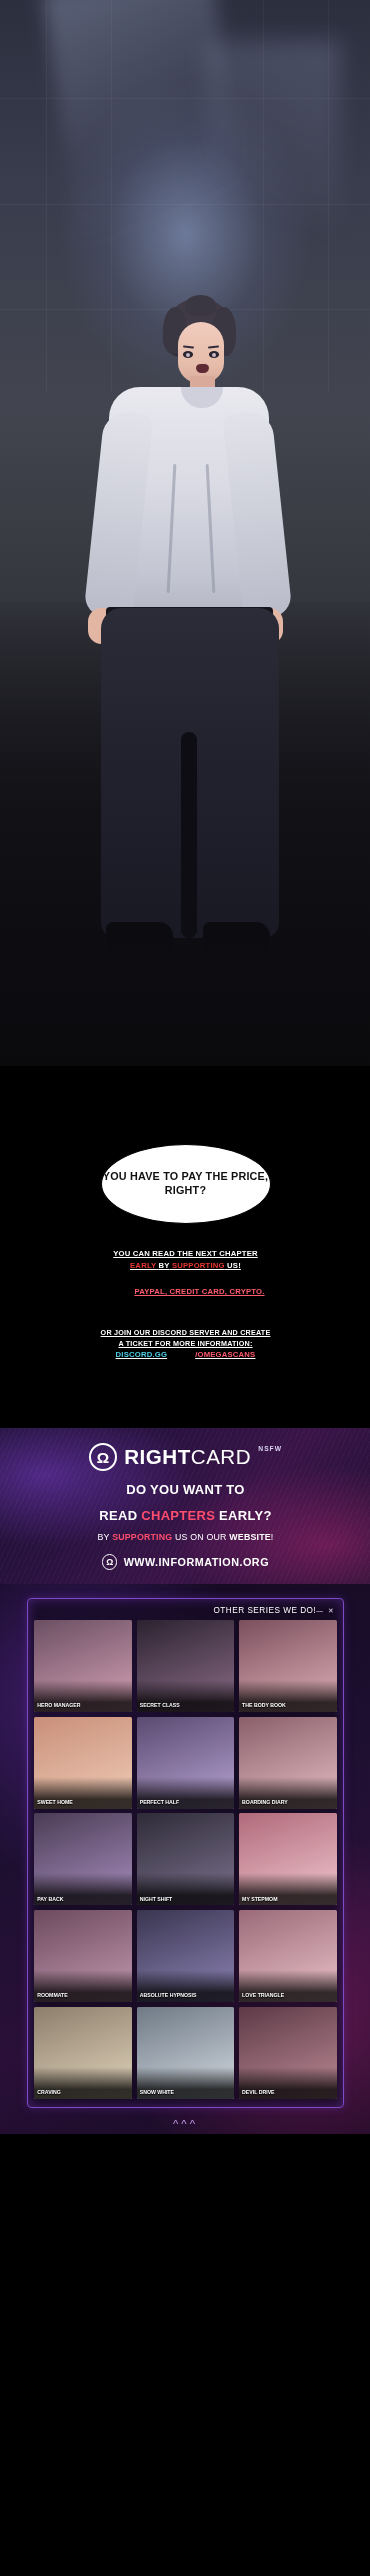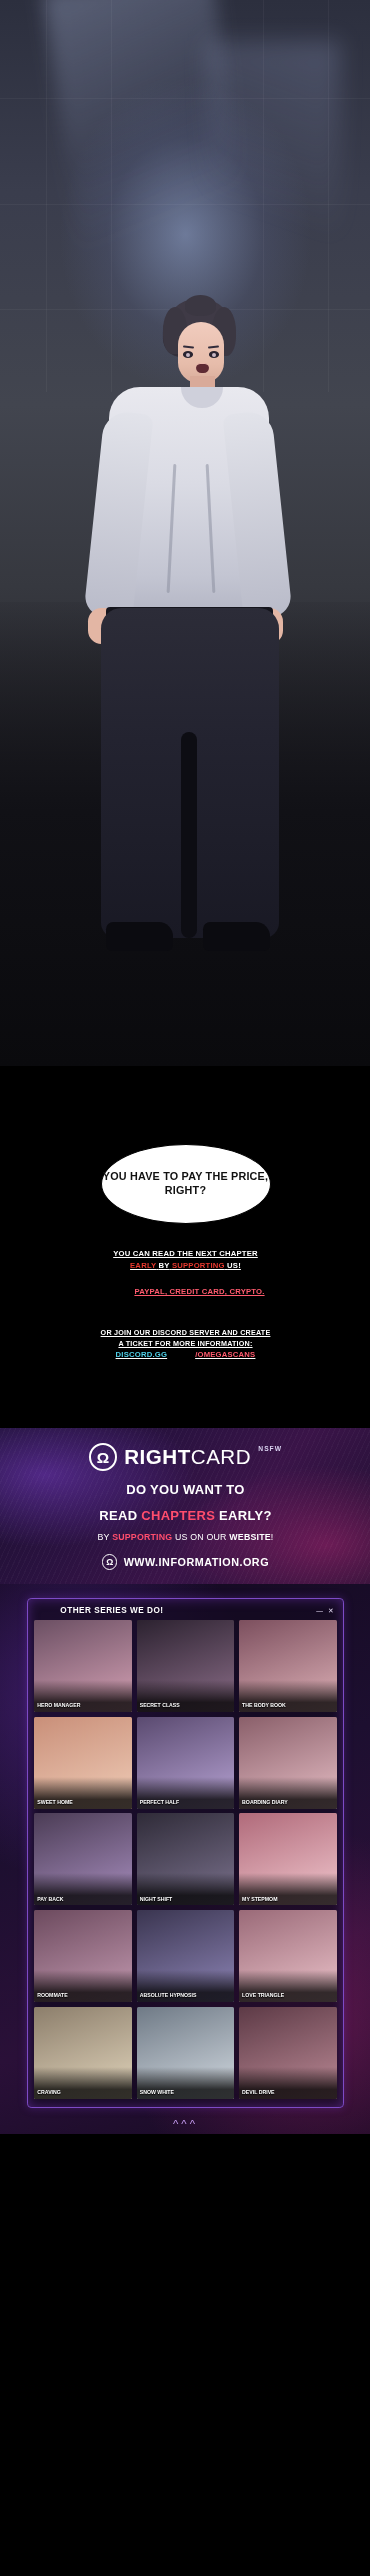--- a/index.html
+++ b/index.html
@@ -326,24 +326,24 @@
     border-radius: 4.1px;
     padding: 5.2px 6.2px 8.2px;
     box-shadow: 0 0 11.3px rgba(130,60,210,0.45) inset, 0 0 8.2px rgba(120,50,200,0.35);
   }
   .win-titlebar {
     display: flex; align-items: center; justify-content: space-between;
     padding: 2.1px 3.1px 5.2px;
   }
   .win-title {
     flex: 1;
-    text-align: left;
+    text-align: right;
     color: #ffffff;
     font-size: 8.2px;
-    font-weight: 700;
+    font-weight: 400;
     letter-spacing: 0.5px;
     text-transform: uppercase;
   }
   .win-controls { display: flex; gap: 5.2px; color: #e6dcf5; font-size: 6.7px; }
   .win-controls span { cursor: default; }
   .grid {
     display: grid;
     grid-template-columns: repeat(3, 1fr);
     gap: 4.6px;
   }

